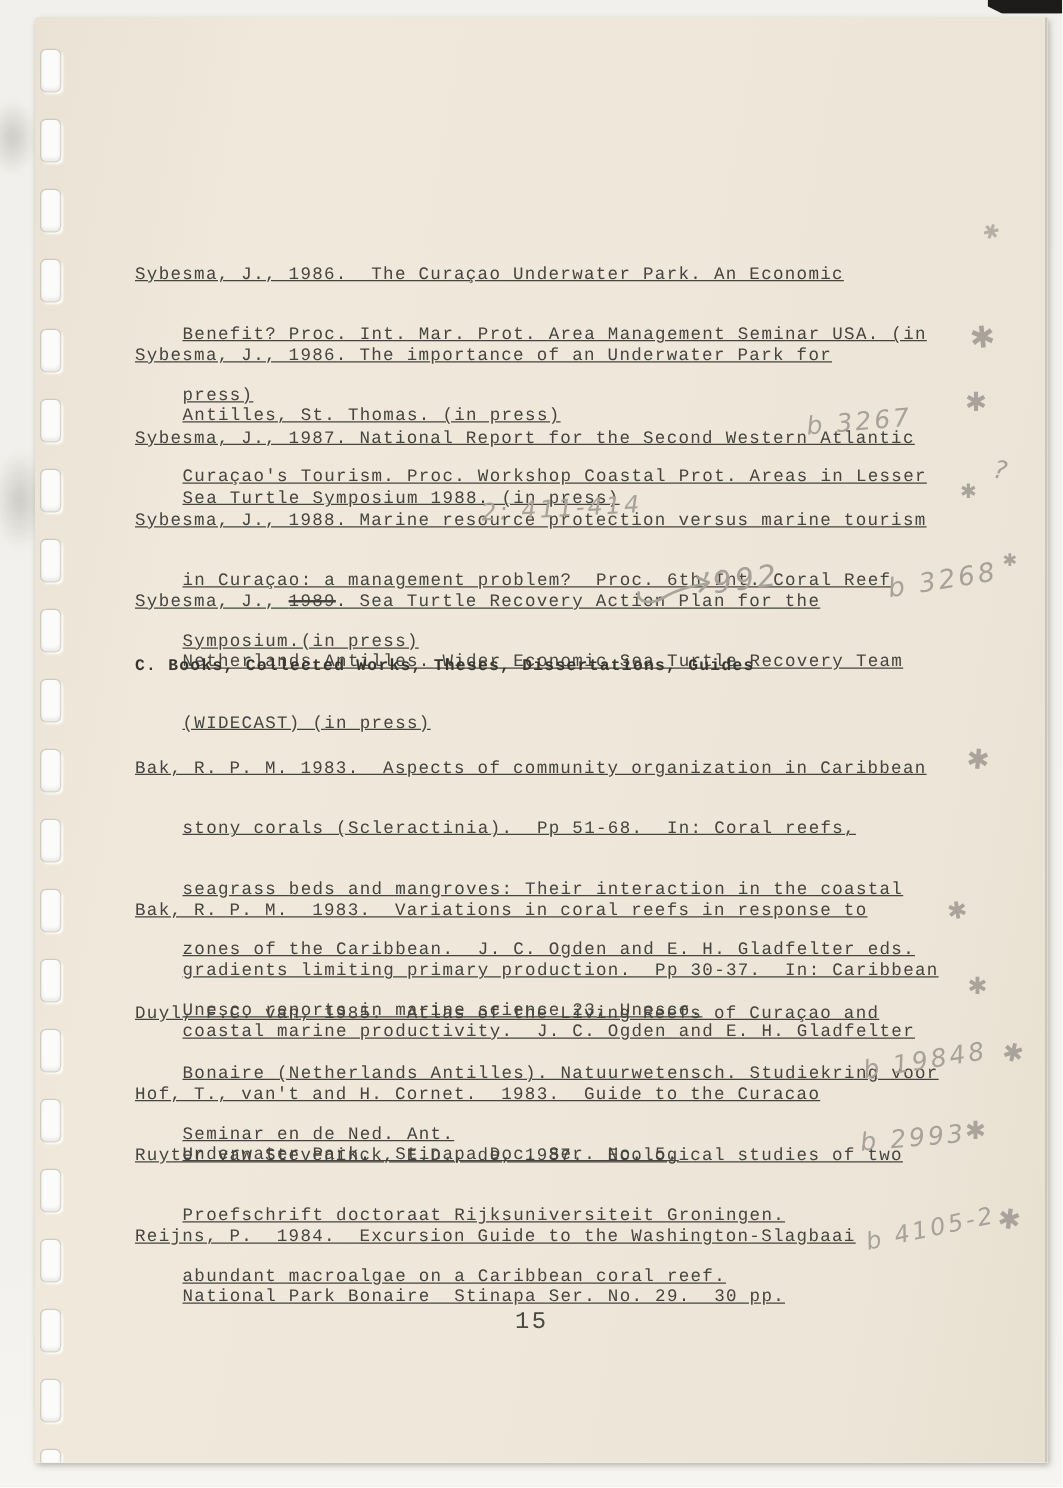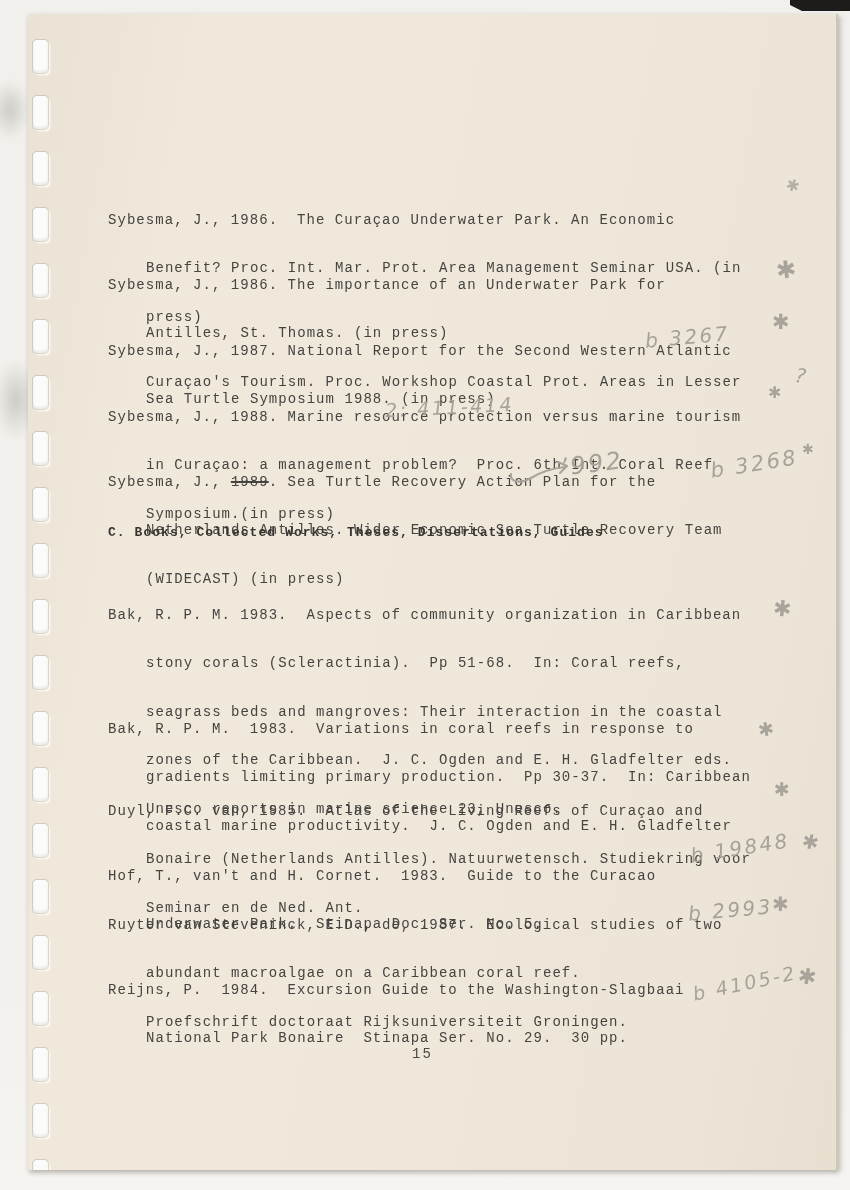--- a/index.html
+++ b/index.html
@@ -20,24 +20,24 @@
     position:absolute;left:28px;top:14px;width:808px;height:1156px;overflow:hidden;
     background:linear-gradient(100deg,#eae2d4 0%,#efe8db 18%,#eee7da 55%,#ece4d6 85%,#e7dfd0 100%);
     border-right:2px solid #cdc5b6;
     box-shadow:3px 2px 5px rgba(90,85,75,.25),0 3px 4px rgba(90,85,75,.2);
   }
   .hole{
     position:absolute;left:5px;width:15px;height:33px;background:#fbfbf9;border-radius:4px;
     box-shadow:0 0 0 1px rgba(185,179,165,.55),inset 0 -2px 3px rgba(0,0,0,.07),2px 2px 2px rgba(255,255,255,.95);
   }
   .entry{position:absolute;left:80px;color:#454440;font-size:14px;letter-spacing:1.05px;white-space:pre;}
-  .ln{height:16.4px;line-height:16.4px;}
+  .ln{height:16.4px;line-height:16.4px;text-decoration:underline;}
   .cont{margin-left:38px;}
   .heading{position:absolute;left:80px;font-weight:bold;color:#37352f;font-size:13px;letter-spacing:1.05px;white-space:pre;line-height:16.4px;}
-  .pagenum{position:absolute;color:#4a4944;font-size:14px;letter-spacing:2px;}
+  .pagenum{position:absolute;color:#4a4944;font-size:19px;letter-spacing:2px;}
   .struck{text-decoration:line-through;text-decoration-thickness:1.5px;}
   .pencil{
     position:absolute;font-family:"DejaVu Sans",sans-serif;font-style:italic;
     color:#a6a29a;letter-spacing:2.5px;white-space:nowrap;
   }
   .star{position:absolute;font-family:"DejaVu Sans",sans-serif;color:#a8a49c;line-height:1;}
   .arrow{position:absolute;}
 </style>
 </head>
 <body>
@@ -122,22 +122,22 @@
       <div class="ln cont">Seminar en de Ned. Ant.</div>
     </div>
 
     <div class="entry" style="top:822px">
       <div class="ln">Hof, T., van't and H. Cornet.  1983.  Guide to the Curacao</div>
       <div class="ln cont">Underwater Park.  Stinapa Doc. Ser. No. 5.</div>
     </div>
 
     <div class="entry" style="top:871px">
       <div class="ln">Ruyter van Steveninck, E.D., de, 1987.  Ecological studies of two</div>
+      <div class="ln cont">Proefschrift doctoraat Rijksuniversiteit Groningen.</div>
       <div class="ln cont">abundant macroalgae on a Caribbean coral reef.</div>
-      <div class="ln cont">Proefschrift doctoraat Rijksuniversiteit Groningen.</div>
     </div>
 
     <div class="entry" style="top:936px">
       <div class="ln">Reijns, P.  1984.  Excursion Guide to the Washington-Slagbaai</div>
       <div class="ln cont">National Park Bonaire  Stinapa Ser. No. 29.  30 pp.</div>
     </div>
 
     <div class="pagenum" style="left:384px;top:1032px">15</div>
 
     <div class="star" style="left:758px;top:164px;font-size:16px;transform:rotate(18deg);opacity:.8">✱</div>

